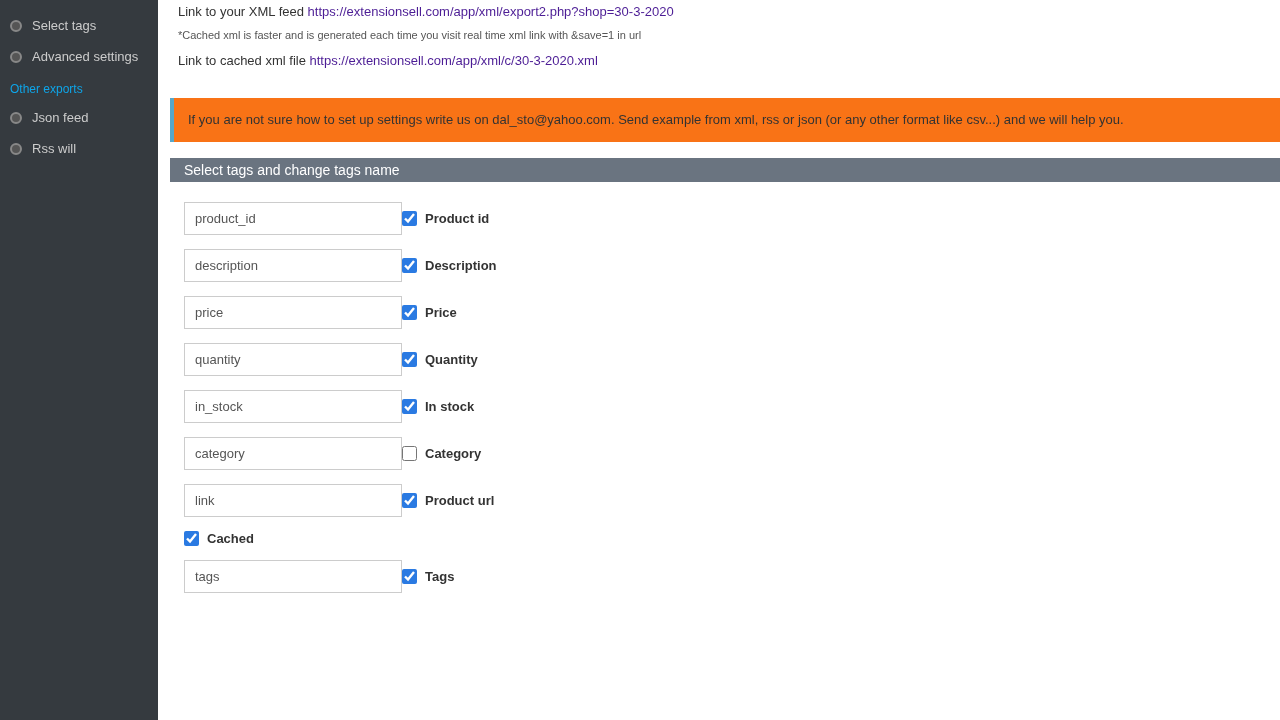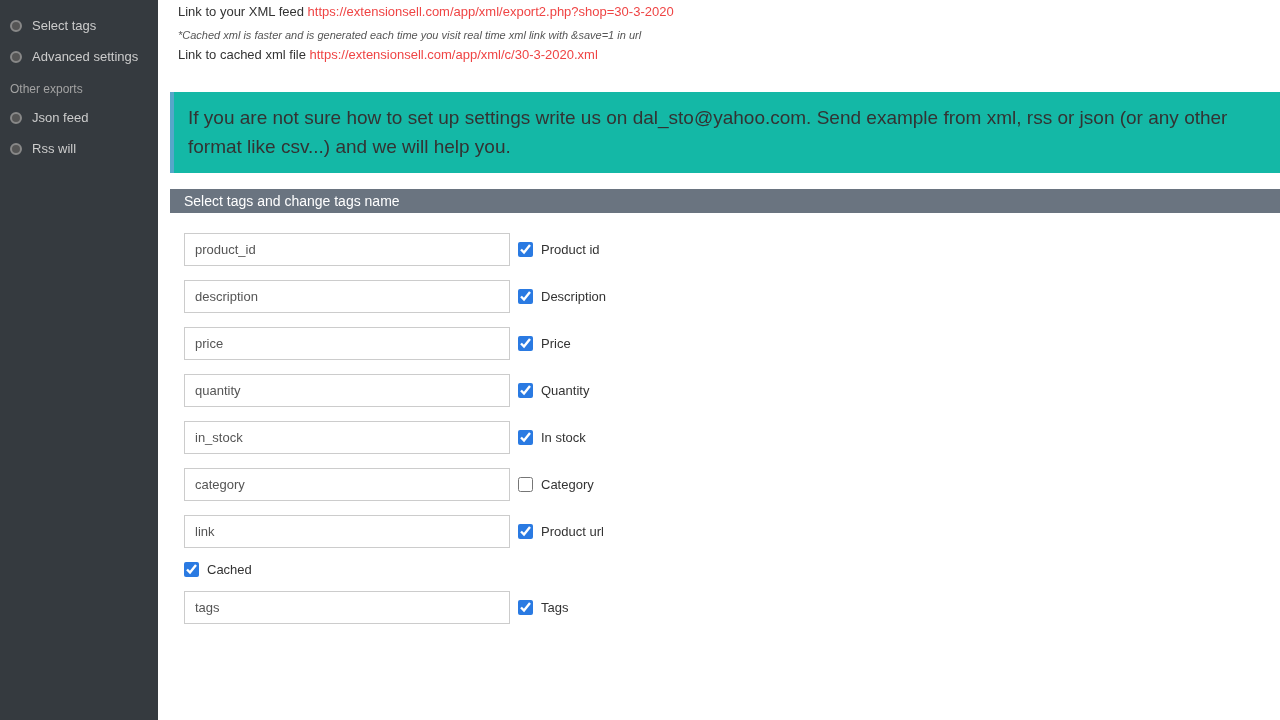--- a/index.html
+++ b/index.html
@@ -1,32 +1,32 @@
 <!DOCTYPE html>
 <html><head>
 <meta charset="utf-8">
 <style>
 * { box-sizing: border-box; margin: 0; padding: 0; }
 body { font-family: Arial, sans-serif; font-size: 13px; color: #333; background: #fff; width: 1280px; height: 720px; overflow: hidden; display: flex; }
 .sidebar { width: 158px; background: #353a3f; color: #ccc; padding-top: 10px; flex-shrink: 0; }
 .sidebar-item { display: flex; align-items: center; padding: 8px 10px; cursor: pointer; font-size: 13px; }
 .sidebar-item .radio-icon { width: 12px; height: 12px; border-radius: 50%; border: 2px solid #888; background: #555; margin-right: 10px; flex-shrink: 0; }
-.sidebar-section { padding: 10px 10px 6px 10px; font-size: 12px; color: #a3a3a3; }
+.sidebar-section { padding: 10px 10px 6px 10px; font-size: 12px; color: #0ea5e9; }
 .main { flex: 1; background: #fff; overflow-y: auto; padding-left: 12px; }
 .top-block { padding: 4px 8px 18px 8px; font-size: 13px; }
 .top-block .line { margin-bottom: 6px; }
-.top-block a { color: #ef4444; text-decoration: none; }
-.cached-note { font-size: 11px; color: #555; margin: 10px 0 6px 0; font-style: italic; }
-.info-box { border-left: 4px solid #57a7c9; background: #14b8a6; padding: 12px 14px; margin: 6px 0 16px 0; font-size: 19px; line-height: 1.5; }
+.top-block a { color: #4c1d95; text-decoration: none; }
+.cached-note { font-size: 11px; color: #555; margin: 10px 0 12px 0; }
+.info-box { border-left: 4px solid #57a7c9; background: #f97316; padding: 12px 14px; margin: 6px 0 16px 0; font-size: 13px; line-height: 1.5; }
 .panel-header { background: #6a7480; color: #fff; padding: 4px 14px; font-size: 14px; }
 .panel-body { padding: 20px 14px; }
 .tag-row { display: flex; align-items: center; margin-bottom: 14px; }
-.tag-input { width: 326px; padding: 8px 10px; border: 1px solid #ccc; font-size: 13px; color: #555; margin-right: 8px; background: #fff; }
+.tag-input { width: 218px; padding: 8px 10px; border: 1px solid #ccc; font-size: 13px; color: #555; background: #fff; }
 .tag-check { width: 15px; height: 15px; margin-right: 8px; accent-color: #2a7ae2; }
-.tag-label { font-weight: normal; font-size: 13px; color: #333; }
+.tag-label { font-weight: bold; font-size: 13px; color: #333; }
 </style>
 </head>
 <body>
 
 <div class="sidebar">
   <div class="sidebar-item">
     <span class="radio-icon"></span>
     <span>Select tags</span>
   </div>
   <div class="sidebar-item">

